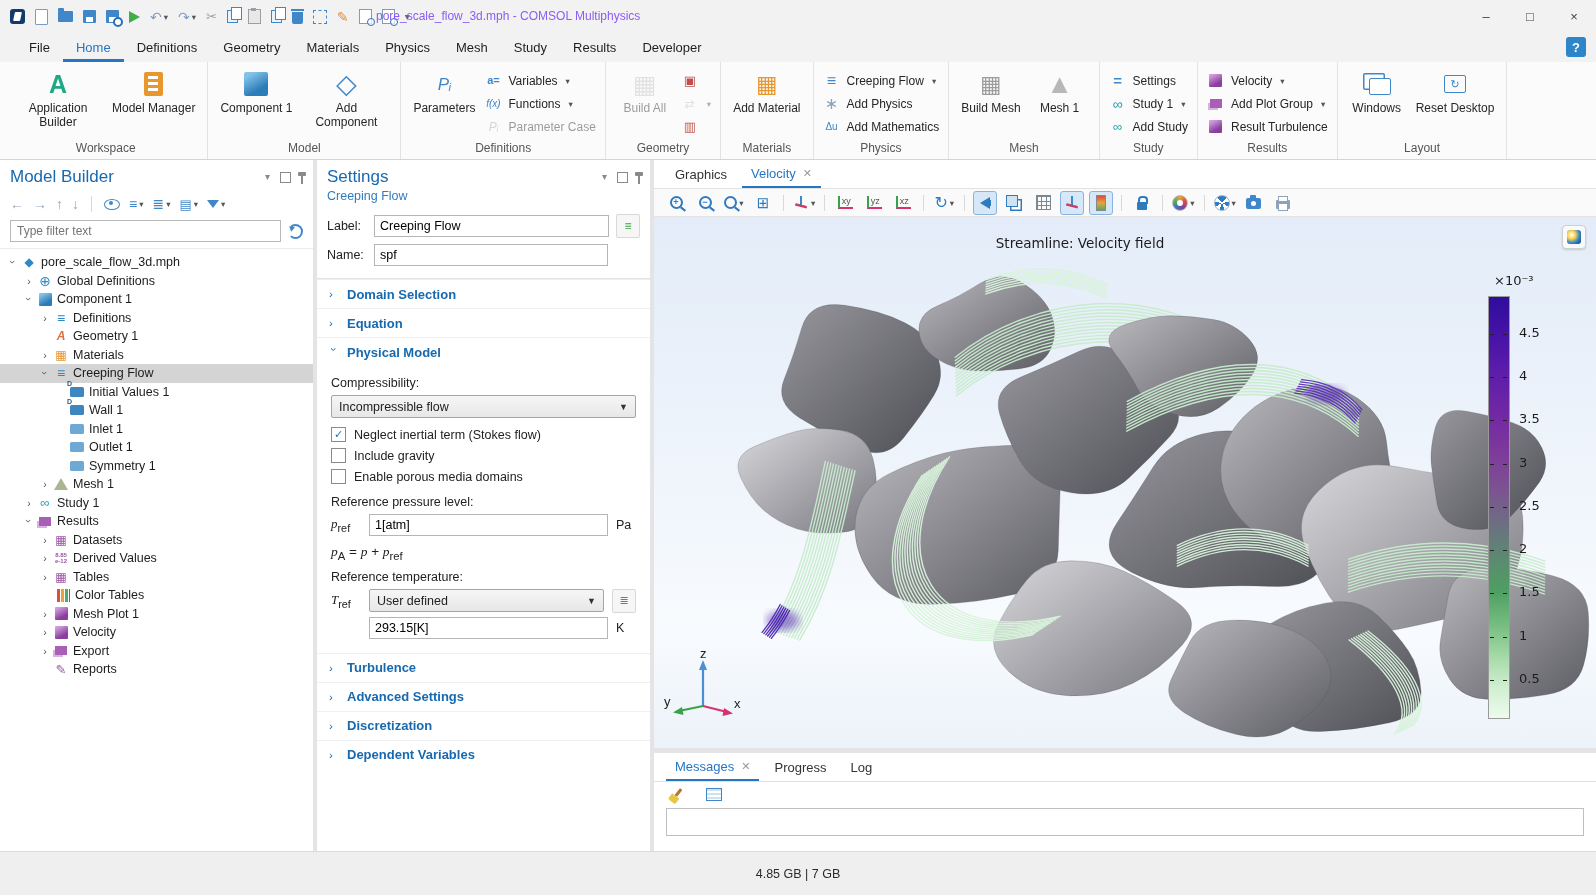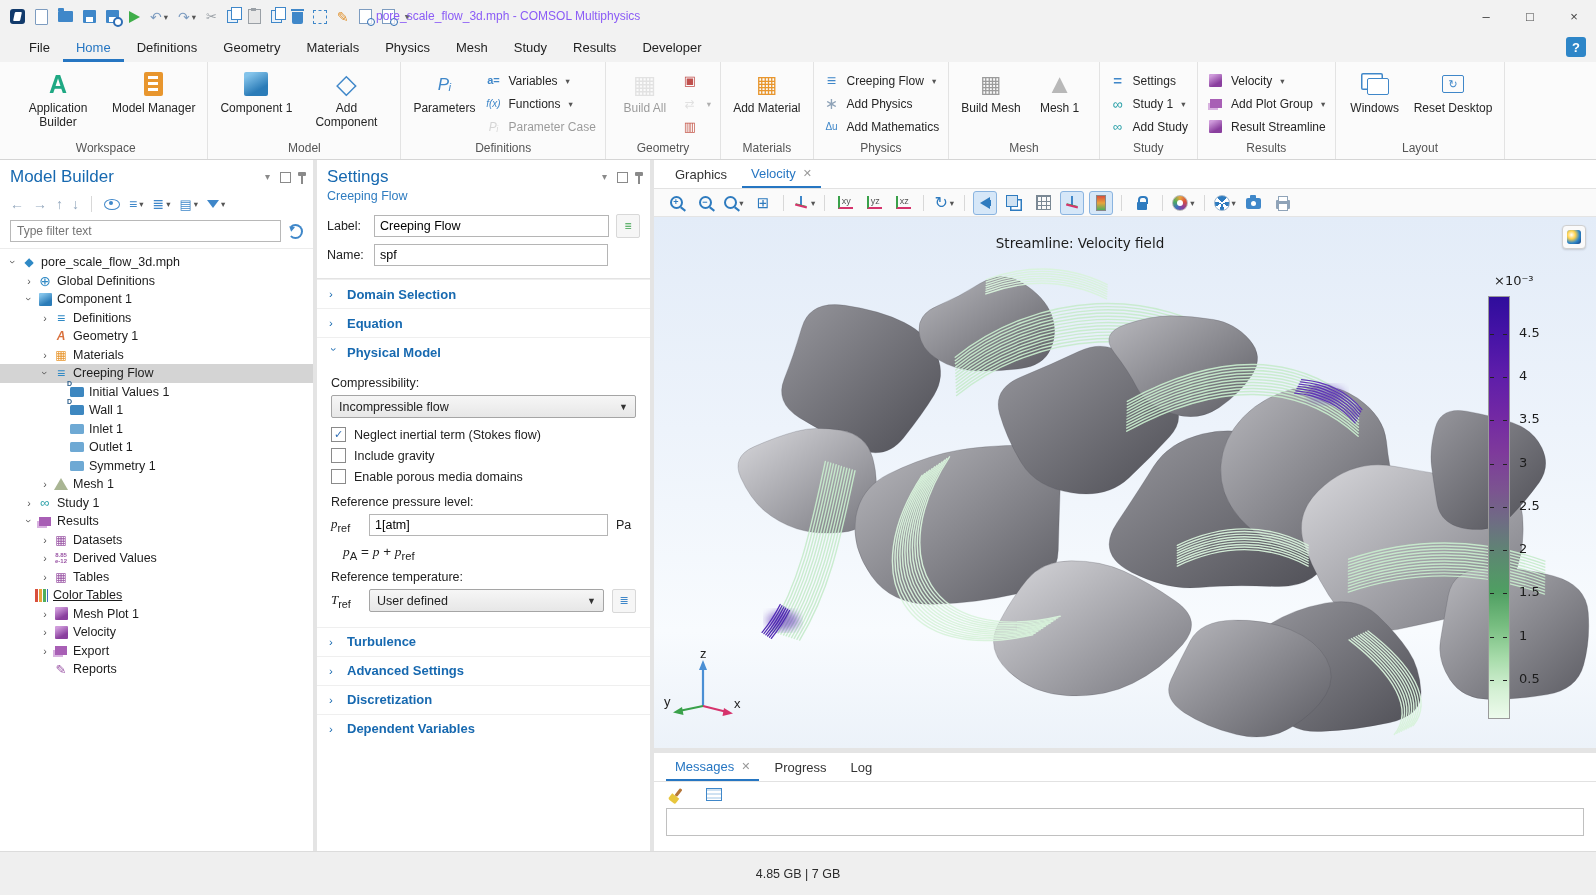--- a/index.html
+++ b/index.html
@@ -65,21 +65,21 @@
       display:flex;align-items:center;padding:0 7px;font-size:12.5px}
   .dd .ddc{margin-left:auto;font-size:9px;color:#333}
   .chkrow{display:flex;align-items:center;gap:8px;height:21px;font-size:12.5px}
   .chk{width:13px;height:13px;border:1px solid #8a8a8a;background:#fff;display:flex;align-items:center;justify-content:center;
        font-size:11px;color:#2e6db4;flex:none}
   .symrow{display:flex;align-items:center;gap:8px;margin:4px 0}
   .sym{width:30px;font-size:13px;flex:none}
   .sym i{font-family:"Liberation Serif","DejaVu Serif",serif}
   .sinp{flex:1;height:20px;border:1px solid #b5b5b5;font-size:12.5px;padding:0 5px;outline:none}
   .unit{width:20px;font-size:12.5px;flex:none}
-  .eq{margin:8px 12px 2px;font-size:13.5px}
+  .eq{margin:8px 0 2px;font-size:13.5px}
   .eq i{font-family:"Liberation Serif","DejaVu Serif",serif}
   
   #gfx-tabs,#msg-tabs{height:28px;display:flex;align-items:stretch;padding-left:12px;gap:6px;background:#fff;border-bottom:1px solid #e2e2e2}
   .gtab{display:flex;align-items:center;gap:7px;padding:0 9px;font-size:13px;color:#333}
   .gtab.active{color:#2676c2;border-bottom:2px solid #2676c2}
   .gtab .x{color:#999;font-size:11px}
   #gfx-toolbar{height:27px;display:flex;align-items:center;gap:5px;padding-left:10px;background:#fafafa;border-bottom:1px solid #e4e4e4}
   .gsep{width:1px;height:16px;background:#d8d8d8;margin:0 3px}
   .gbtn{min-width:22px;height:22px;display:flex;align-items:center;justify-content:center;border-radius:3px;border:1px solid transparent}
   .gbtn.on{background:#d6e7f8;border-color:#8ab4e0}
@@ -457,21 +457,21 @@
               <span class="ric">
                 <span class="icn pstack"></span>
               </span>
               <span>Add Plot Group</span>
               <span class="crt">▾</span>
             </div>
             <div class="rsmall">
               <span class="ric">
                 <span class="icn cube-p"></span>
               </span>
-              <span>Result Streamline</span>
+              <span>Result Turbulence</span>
             </div>
           </div>
         </div>
         <div class="rcap">Results</div>
       </div>
       <div class="rgroup">
         <div class="rcontent">
           <div class="rbig">
             <div class="ric">
               <span class="icn winpair"></span>
@@ -659,21 +659,21 @@
             </span>
             <span>Derived Values</span>
           </div>
           <div class="trow" style="padding-left: 38px;">
             <span class="tarr">›</span>
             <span class="tico">
               <span class="icn" style="color: rgb(154, 85, 165); font-size: 12px;">▦</span>
             </span>
             <span>Tables</span>
           </div>
-          <div class="trow" style="padding-left: 18px; text-decoration: underline;">
+          <div class="trow" style="padding-left: 40px;">
             <span class="tarr"></span>
             <span class="tico">
               <span class="icn ctabs"></span>
             </span>
             <span>Color Tables</span>
           </div>
           <div class="trow" style="padding-left: 38px;">
             <span class="tarr">›</span>
             <span class="tico">
               <span class="icn cube-p"></span>
@@ -773,20 +773,25 @@
         <div class="scap">Reference temperature:</div>
         <div class="symrow">
           <span class="sym"><i>T</i><sub>ref</sub></span>
           <div class="dd" style="flex:1">
             <span>User defined</span>
             <span class="ddc">▼</span>
           </div>
           <span class="lnbtn">
               <span class="icn" style="color:#3f87c9;font-size:11px">≣</span>
             </span>
+        </div>
+        <div class="symrow">
+          <span class="sym"></span>
+          <input class="sinp" value="293.15[K]" style="">
+          <span class="unit">K</span>
         </div>
       </div>
       <div id="sec-bottom">
           <div class="ssec">
             <span class="sarr">›</span>
             <span>Turbulence</span>
           </div>
           <div class="ssec">
             <span class="sarr">›</span>
             <span>Advanced Settings</span>

